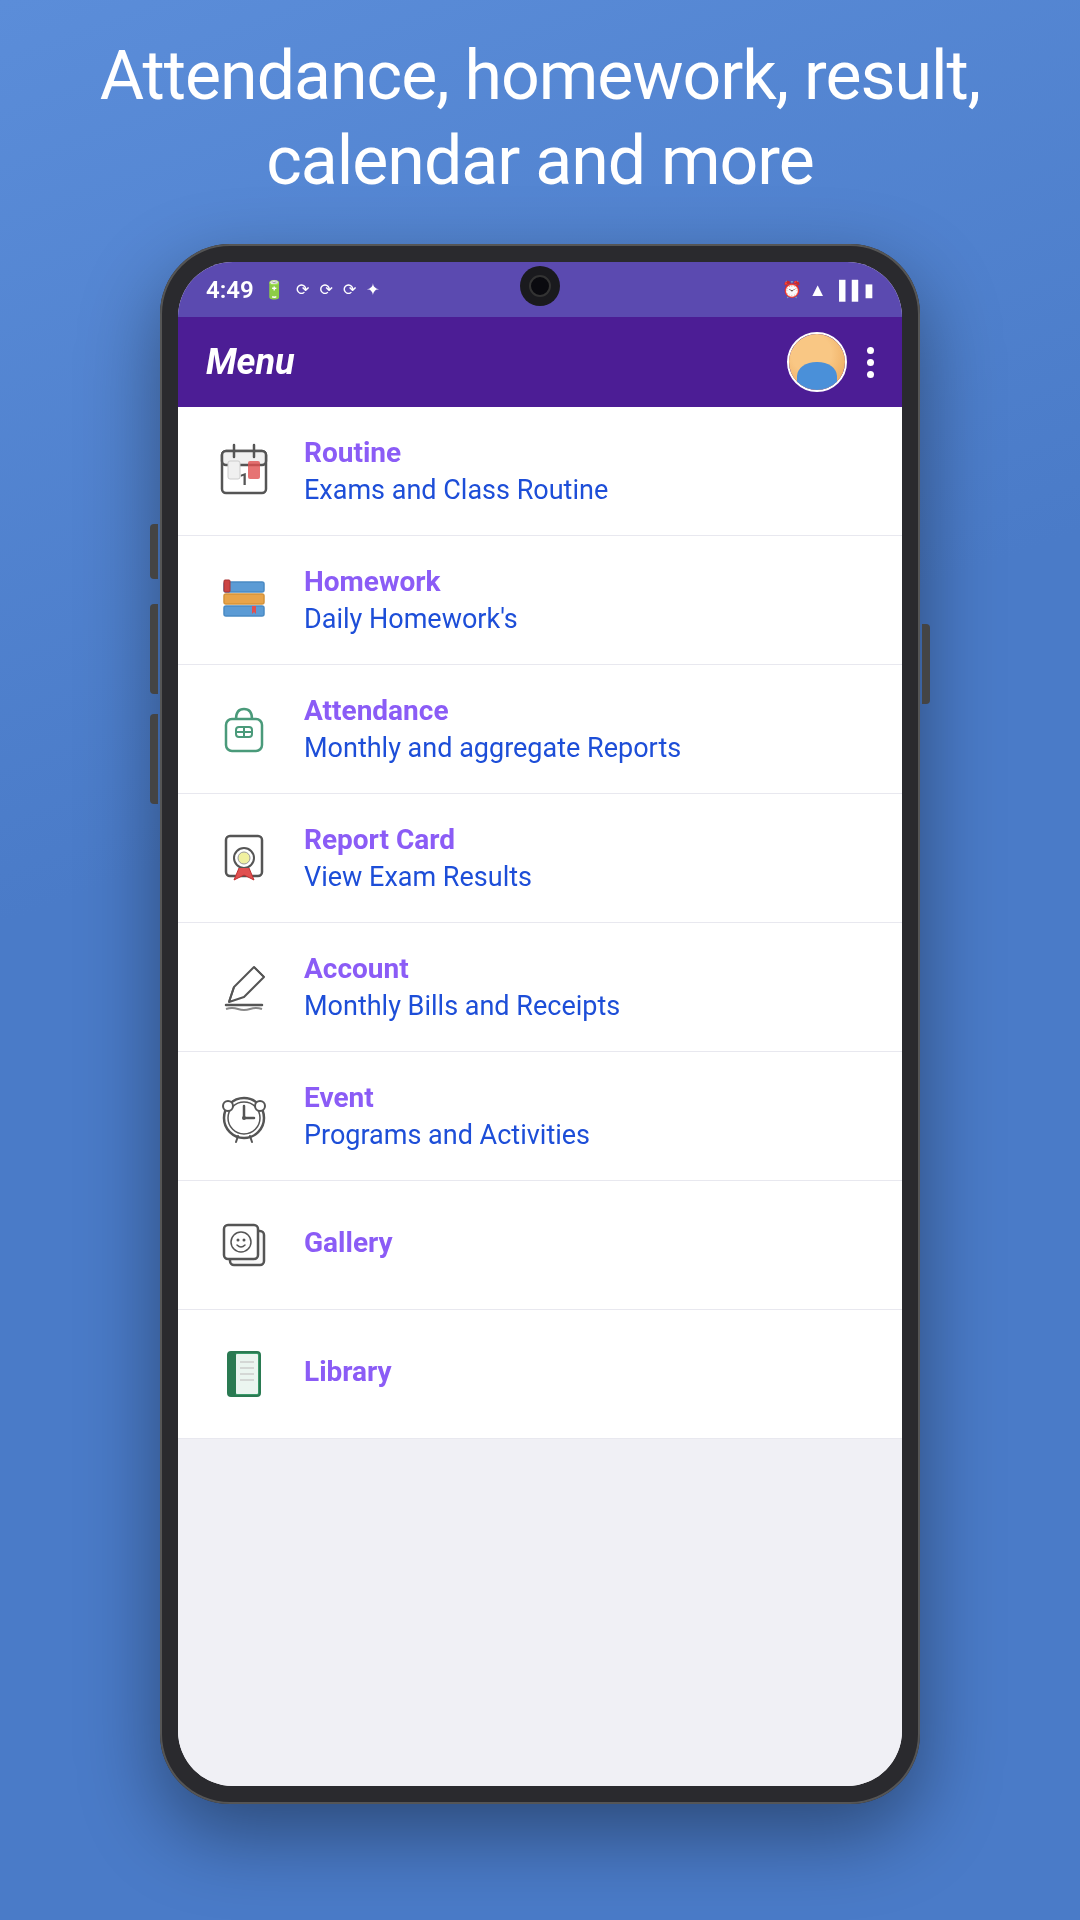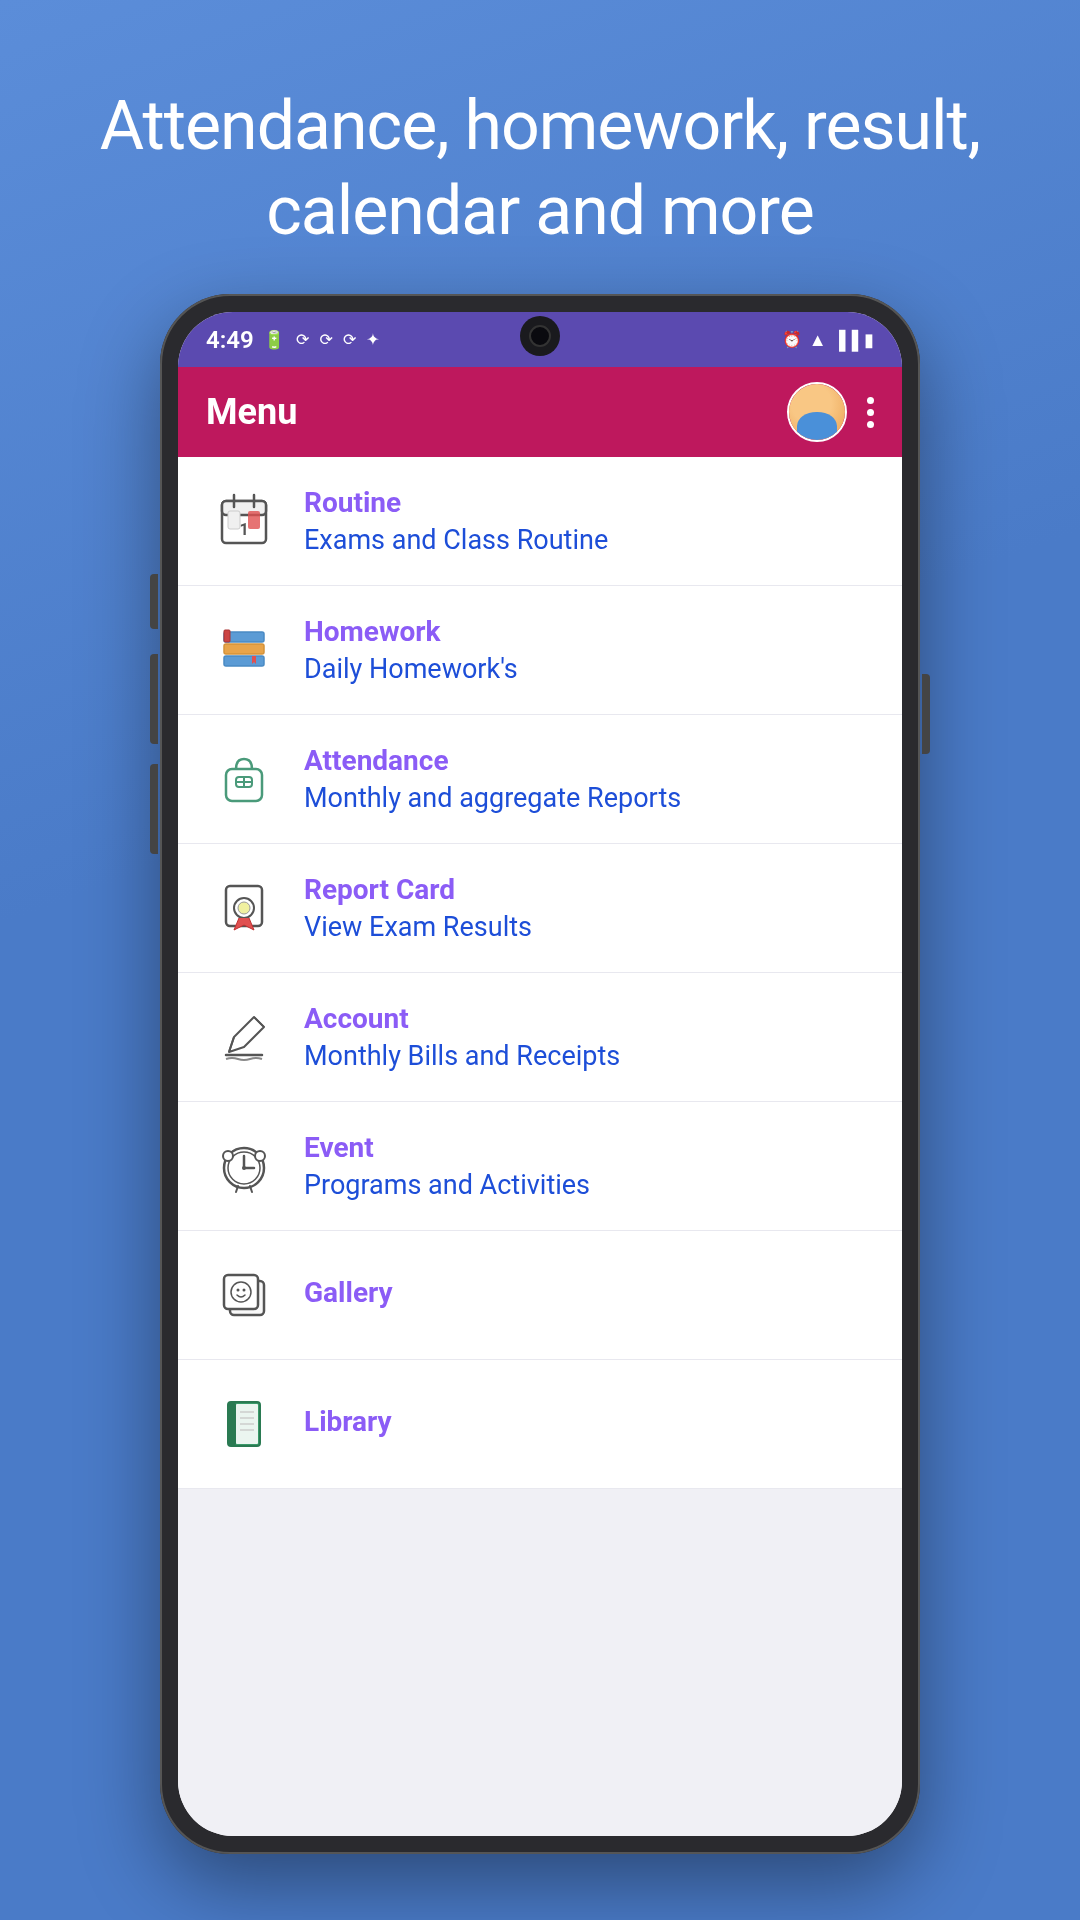--- a/index.html
+++ b/index.html
@@ -12,21 +12,21 @@
       display: flex;
       flex-direction: column;
       align-items: center;
       font-family: 'Segoe UI', Roboto, Arial, sans-serif;
       overflow: hidden;
     }
 
     .hero-text {
       text-align: center;
       color: white;
-      padding: 84px 80px 40px;
+      padding: 34px 80px 40px;
       font-size: 68px;
       font-weight: 400;
       line-height: 1.25;
       letter-spacing: -1px;
     }
 
     
     .phone-frame {
       width: 760px;
       height: 1560px;
@@ -101,27 +101,28 @@
     .camera-lens {
       width: 22px;
       height: 22px;
       background: #0a0a0f;
       border-radius: 50%;
       border: 2px solid #333;
     }
 
     
     .app-bar {
-      background: #be185d;
+      background: #4c1d95;
       height: 90px;
       display: flex;
       align-items: center;
       justify-content: space-between;
       padding: 0 28px;
       flex-shrink: 0;
+      font-style: italic;
     }
 
     .app-bar-title {
       color: white;
       font-size: 36px;
       font-weight: 700;
     }
 
     .app-bar-right {
       display: flex;

